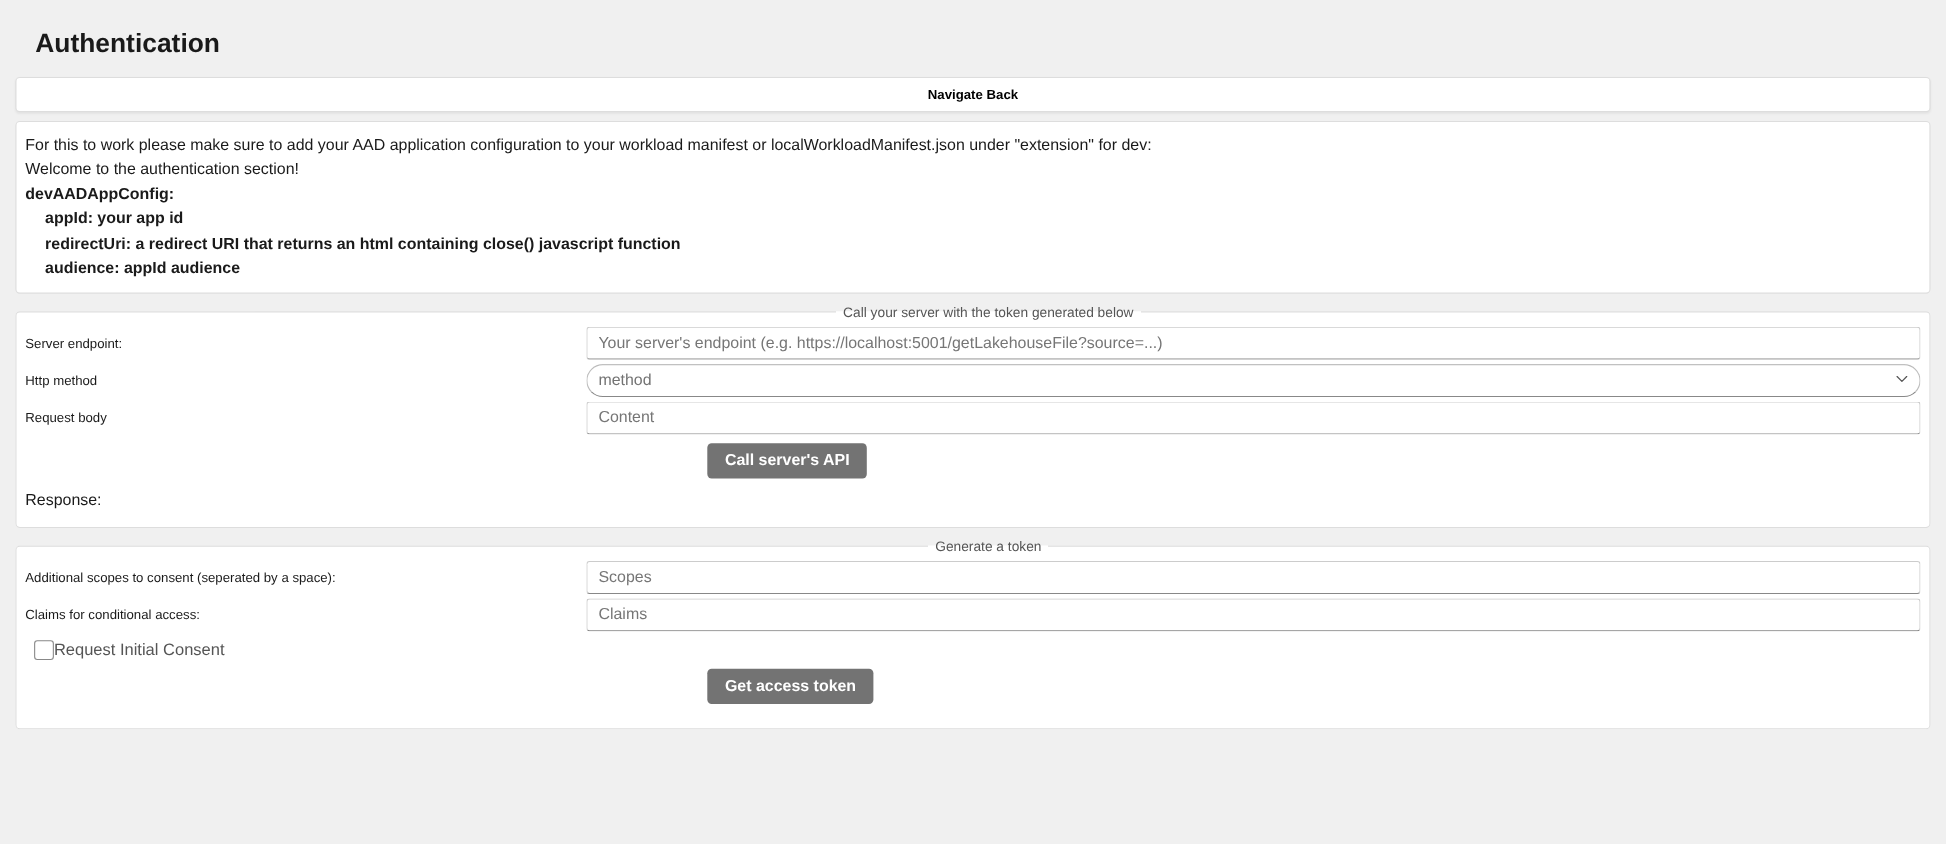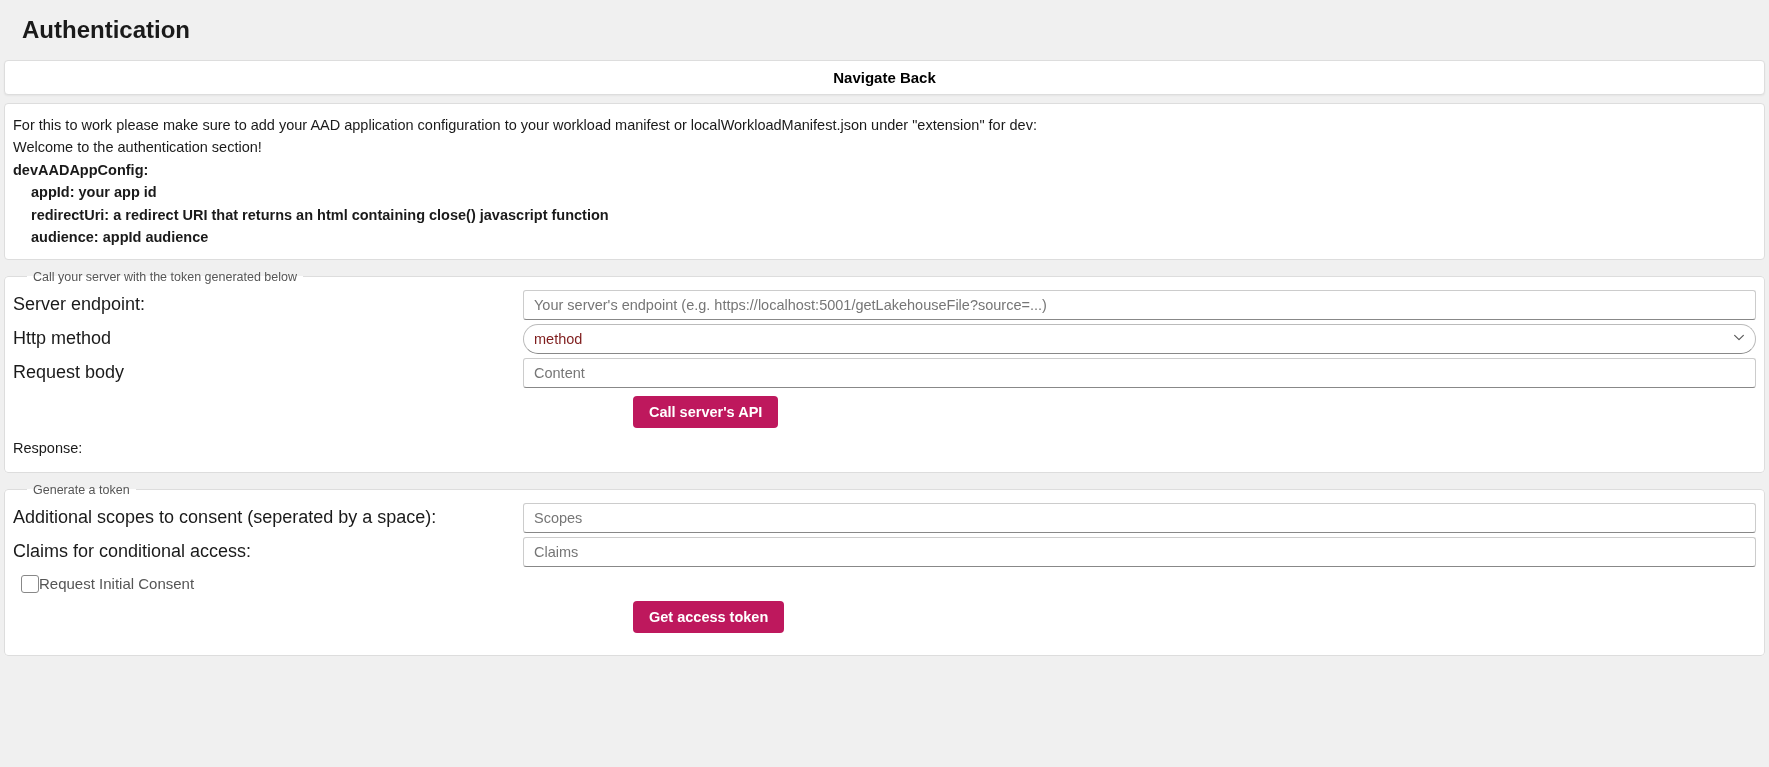--- a/index.html
+++ b/index.html
@@ -3,34 +3,34 @@
   <meta charset="utf-8">
   <style>
     * { box-sizing: border-box; margin: 0; padding: 0; }
     body {
       font-family: "Segoe UI", -apple-system, BlinkMacSystemFont, sans-serif;
       background: #f0f0f0;
       color: #1a1a1a;
       font-size: 14px;
     }
     .container {
-      padding: 4px;
+      padding: 14px;
     }
     h1 {
       font-size: 24px;
       font-weight: 700;
       margin: 12px 0 16px 18px;
     }
     .nav-back {
       width: 100%;
       background: #fff;
       border: 1px solid #ddd;
       border-radius: 4px;
       padding: 8px;
-      font-size: 15px;
+      font-size: 12px;
       font-weight: 600;
       text-align: center;
       cursor: pointer;
       margin-bottom: 8px;
       box-shadow: 0 1px 2px rgba(0,0,0,0.05);
     }
     .info-box {
       background: #fff;
       border: 1px solid #ddd;
       border-radius: 4px;
@@ -46,30 +46,31 @@
       border: 1px solid #ddd;
       border-radius: 4px;
       padding: 6px 8px 14px 8px;
       margin-bottom: 10px;
     }
     legend {
       font-size: 12.5px;
       color: #555;
       padding: 0 6px;
       margin-left: 14px;
+      text-align: center;
     }
     .form-row {
       display: flex;
       align-items: center;
       margin-bottom: 4px;
     }
     .form-label {
       width: 510px;
       flex-shrink: 0;
-      font-size: 18px;
+      font-size: 12px;
       padding: 4px 0;
     }
     .form-input {
       flex: 1;
       padding: 6px 10px;
       font-size: 14.5px;
       border: 1px solid #bbb;
       border-top-color: #ccc;
       border-left-color: #ccc;
       border-bottom-color: #888;
@@ -83,36 +84,36 @@
       flex: 1;
       position: relative;
     }
     .form-select {
       width: 100%;
       padding: 6px 30px 6px 10px;
       font-size: 14.5px;
       border: 1px solid #bbb;
       border-bottom-color: #888;
       border-radius: 15px;
-      color: #7f1d1d;
+      color: #737373;
       background: #fff;
       appearance: none;
       -webkit-appearance: none;
       cursor: pointer;
     }
     .chevron {
       position: absolute;
       right: 10px;
       top: 50%;
       transform: translateY(-50%);
       pointer-events: none;
       color: #555;
     }
     .primary-btn {
-      background: #be185d;
+      background: #737373;
       color: #fff;
       border: none;
       border-radius: 4px;
       padding: 8px 16px;
       font-size: 14.5px;
       font-weight: 600;
       cursor: pointer;
       display: block;
       margin: 8px 0 8px 620px;
     }

